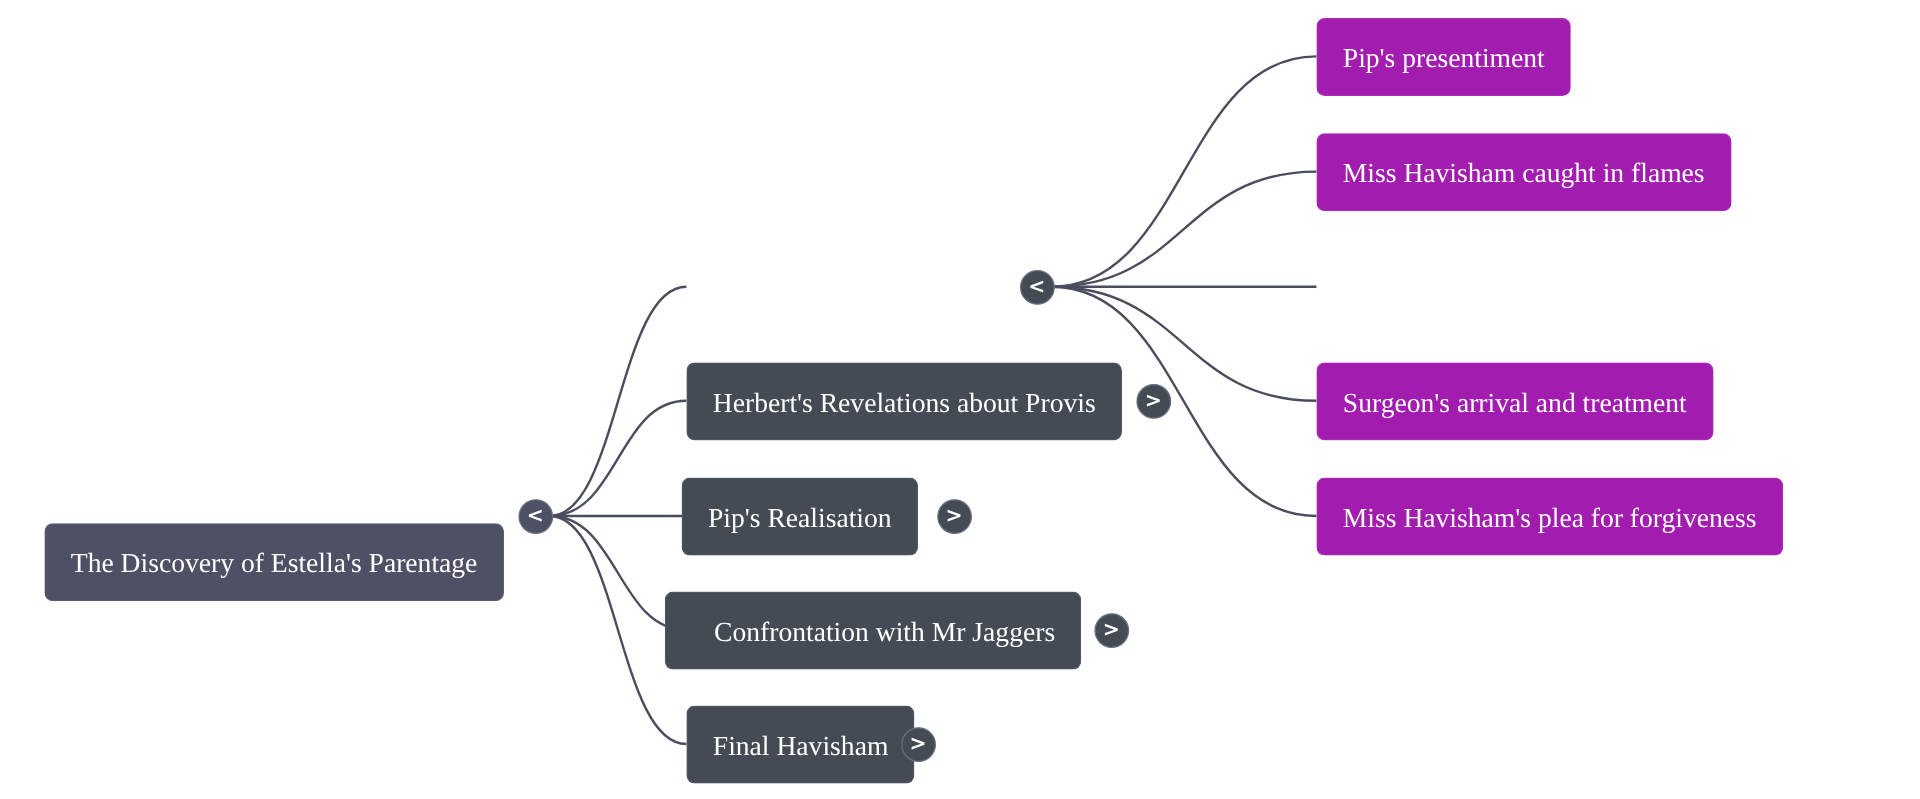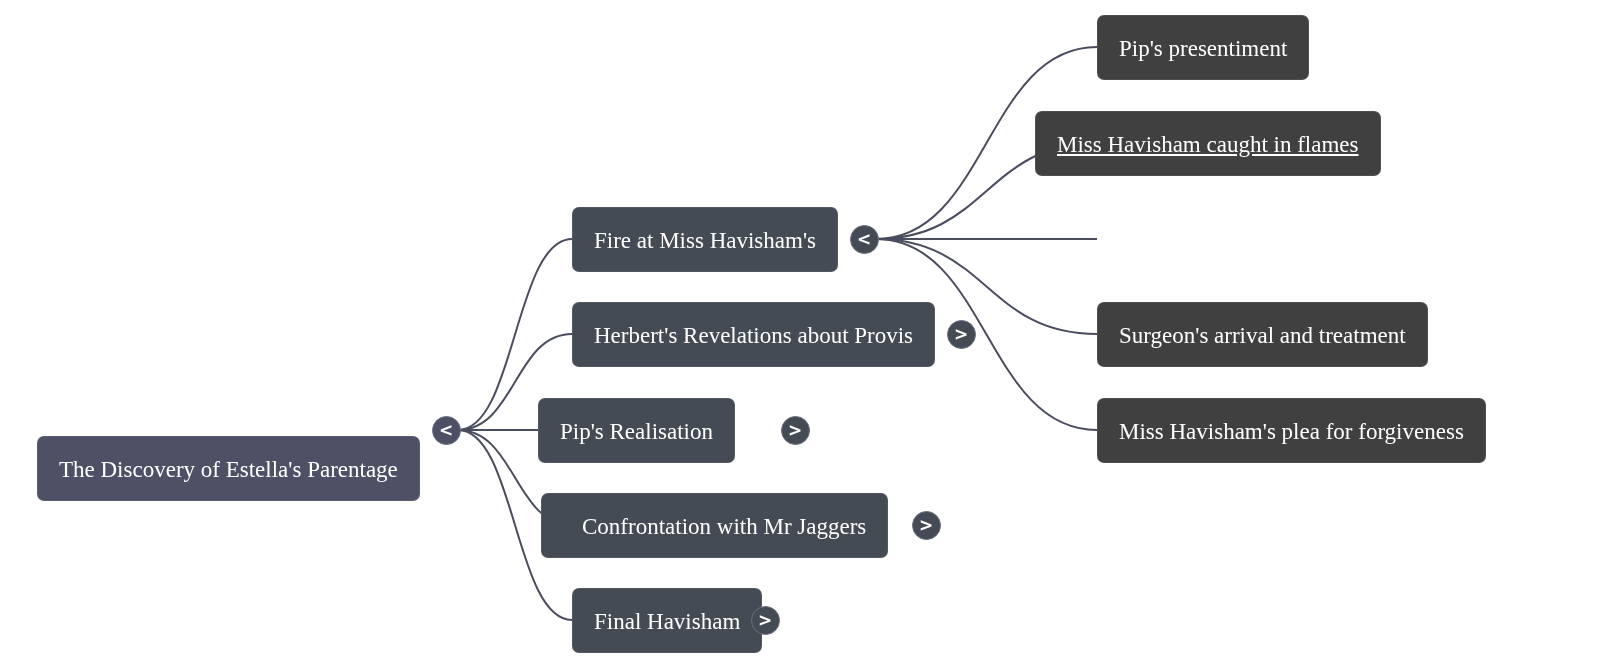--- a/index.html
+++ b/index.html
@@ -5,21 +5,21 @@
     html, body { margin: 0; padding: 0; background: #ffffff; }
     body { width: 1600px; height: 666px; position: relative; overflow: hidden;
            font-family: "Liberation Serif", "DejaVu Serif", serif; }
     #mindmap { position: absolute; left: 0; top: 0; width: 1600px; height: 666px; }
     svg#links { position: absolute; left: 0; top: 0; width: 1600px; height: 666px; }
     .node { position: absolute; box-sizing: border-box; height: 65px; border-radius: 7px;
             color: #ffffff; font-size: 23px; line-height: 65px; padding: 0 21px;
             white-space: nowrap; cursor: pointer; border: 1px solid rgba(255,255,255,0.08); }
     .node.lvl0 { background: #4e5066; margin-top: 38px; }
     .node.lvl1 { background: #454b55; }
-    .node.lvl2 { background: #404040; text-align: center; }
+    .node.lvl2 { background: #a21caf; text-align: center; }
     .toggle { position: absolute; width: 29px; height: 29px; border-radius: 50%;
               background: #454b55; color: #ffffff; box-sizing: border-box;
               border: 1px solid #6b7080; cursor: pointer;
               font-family: "DejaVu Sans", sans-serif; font-size: 17px; font-weight: bold;
               display: flex; align-items: center; justify-content: center; line-height: 1; }
     .toggle.root { background: #4e5066; }
   </style>
 </head>
 <body>
 
@@ -33,32 +33,31 @@
       <path d="M876,239 C986.5,239 986.5,47 1097,47" fill="none" stroke="#4a4d5e" stroke-width="2"></path>
       <path d="M876,239 C986.5,239 986.5,143 1097,143" fill="none" stroke="#4a4d5e" stroke-width="2"></path>
       <path d="M876,239 C986.5,239 986.5,239 1097,239" fill="none" stroke="#4a4d5e" stroke-width="2"></path>
       <path d="M876,239 C986.5,239 986.5,334 1097,334" fill="none" stroke="#4a4d5e" stroke-width="2"></path>
       <path d="M876,239 C986.5,239 986.5,430 1097,430" fill="none" stroke="#4a4d5e" stroke-width="2"></path>
     </svg>
 
   <div class="node lvl0" id="n-root" style="left: 37px; top: 397.5px;">The Discovery of Estella's Parentage</div>
   <div class="toggle root" id="t-root" style="left: 431.5px; top: 415.5px;">&lt;</div>
 
-  <div class="node lvl1" id="n1-0" style="left: 572px; top: 206.5px;">Fire at Miss Havisham's</div>
   <div class="toggle" id="t1-0" style="left: 849.5px; top: 224.5px;">&lt;</div>
 
   <div class="node lvl1" id="n1-1" style="left: 572px; top: 301.5px;">Herbert's Revelations about Provis</div>
   <div class="toggle" id="t1-1" style="left: 946.5px; top: 319.5px;">&gt;</div>
 
-  <div class="node lvl1" id="n1-2" style="left: 538px; top: 397.5px;">Pip's Realisation</div>
+  <div class="node lvl1" id="n1-2" style="left: 568px; top: 397.5px;">Pip's Realisation</div>
   <div class="toggle" id="t1-2" style="left: 780.5px; top: 415.5px;">&gt;</div>
 
-  <div class="node lvl1" id="n1-3" style="left: 541px; top: 492.5px; padding-left: 40px;">Confrontation with Mr Jaggers</div>
+  <div class="node lvl1" id="n1-3" style="left: 554px; top: 492.5px; padding-left: 40px;">Confrontation with Mr Jaggers</div>
   <div class="toggle" id="t1-3" style="left: 911.5px; top: 510.5px;">&gt;</div>
 
   <div class="node lvl1" id="n1-4" style="left: 572px; top: 587.5px;">Final Havisham</div>
   <div class="toggle" id="t1-4" style="left: 750.5px; top: 605.5px;">&gt;</div>
 
   <div class="node lvl2" id="n2-0" style="left: 1097px; top: 14.5px;">Pip's presentiment</div>
-  <div class="node lvl2" id="n2-1" style="left: 1035px; top: 110.5px; text-decoration: underline;">Miss Havisham caught in flames</div>
+  <div class="node lvl2" id="n2-1" style="left: 1097px; top: 110.5px;">Miss Havisham caught in flames</div>
   <div class="node lvl2" id="n2-4" style="left: 1097px; top: 397.5px;">Miss Havisham's plea for forgiveness</div>
   <div class="node lvl2" id="n2-3" style="left: 1097px; top: 301.5px;">Surgeon's arrival and treatment</div>
 </div>
 
 </body></html>

